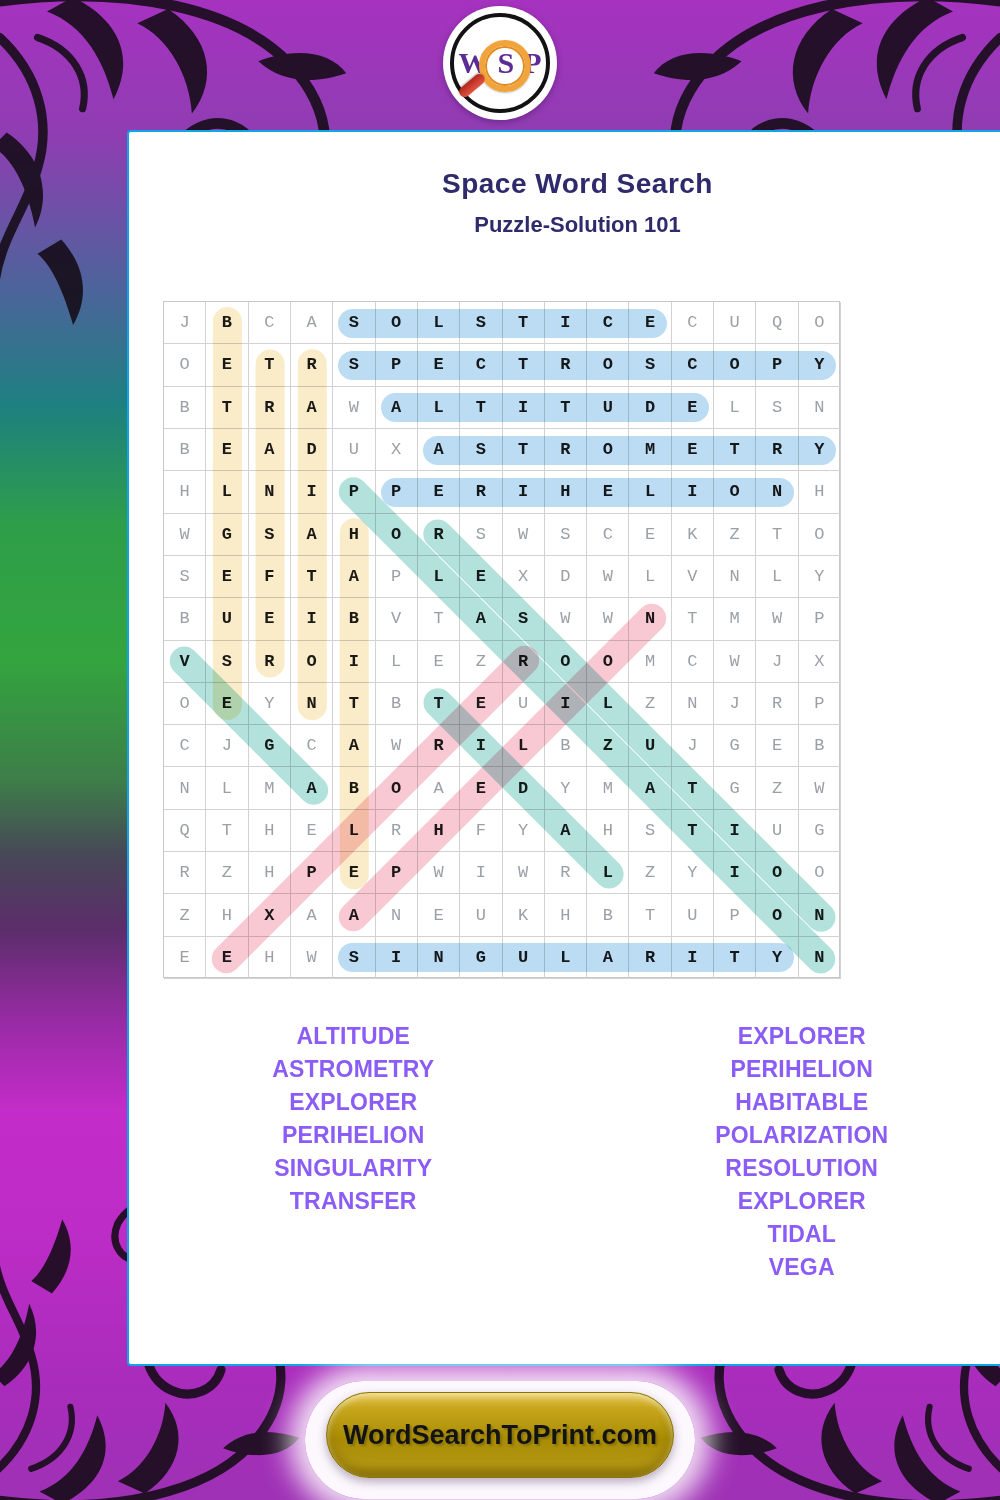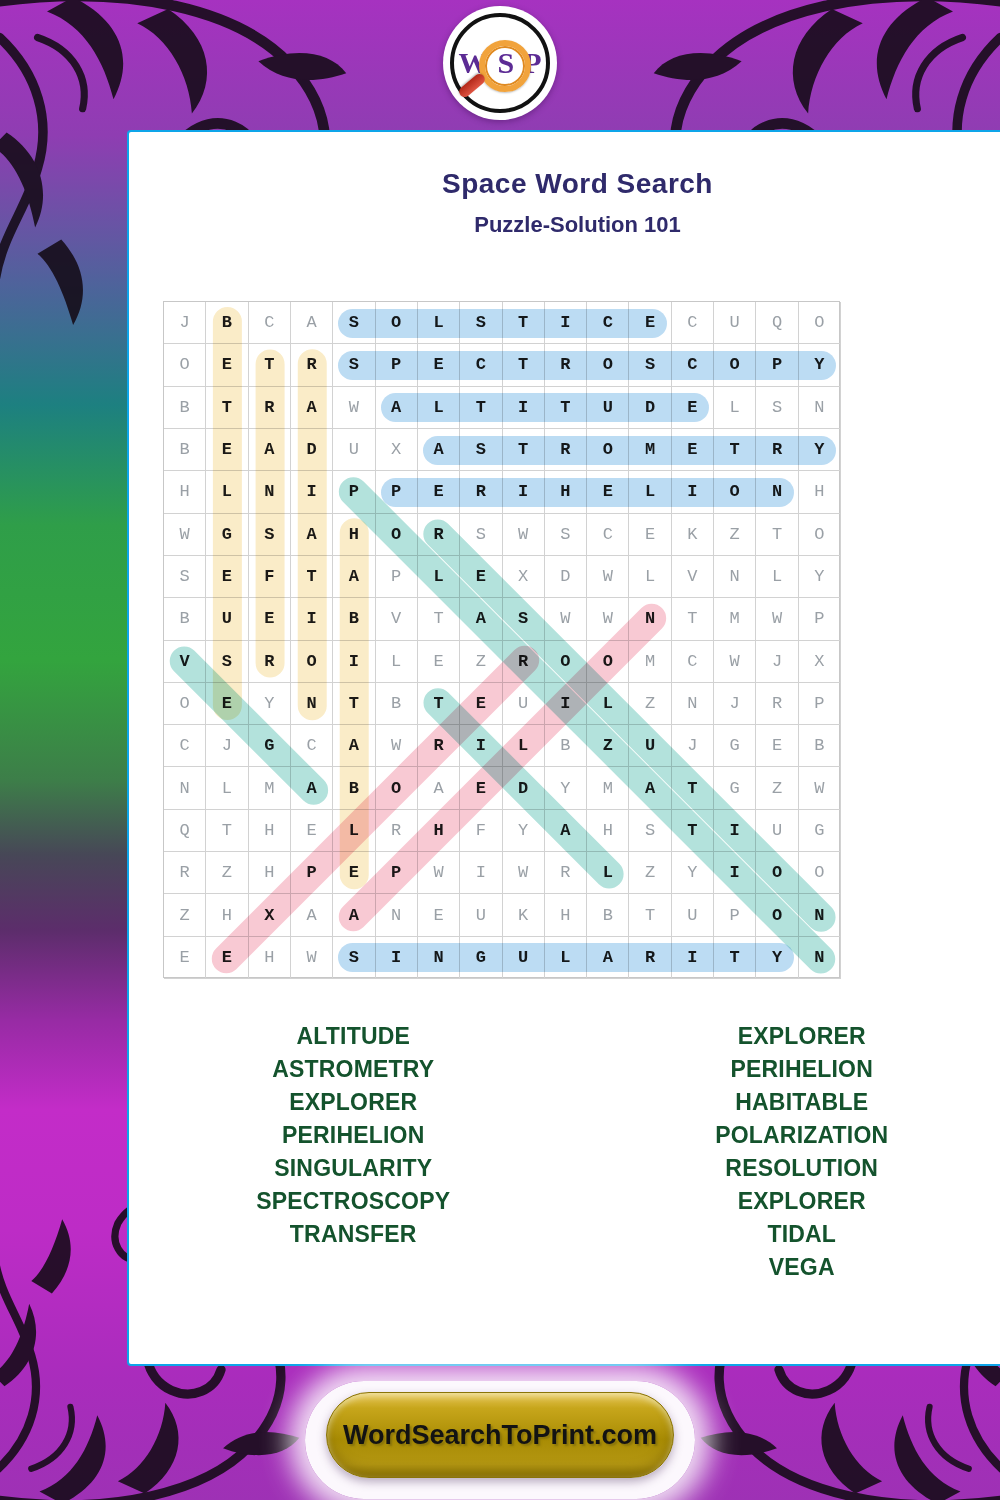--- a/index.html
+++ b/index.html
@@ -44,21 +44,21 @@
   .cell{position:absolute;display:flex;align-items:center;justify-content:center;
         font-family:"Liberation Mono",monospace;font-size:17px;color:#9aa0a6;
         border-right:1px solid #d2d2d2;border-bottom:1px solid #d2d2d2;box-sizing:border-box;}
   .cell.hl{color:#1b1b1b;font-weight:700;}
   .hl-layer{position:absolute;inset:0;pointer-events:none;}
   .capsule{position:absolute;height:29px;border-radius:15px;mix-blend-mode:multiply;opacity:.9;}
 
   
   .words{position:absolute;left:0;top:888px;width:100%;display:flex;}
   .word-col{width:50%;text-align:center;}
-  .word-item{font-size:23px;line-height:33px;font-weight:700;color:#14532d;letter-spacing:.2px;}
+  .word-item{font-size:23px;line-height:33px;font-weight:700;color:#8b5cf6;letter-spacing:.2px;}
 
   
   .glow{position:absolute;left:305px;top:1381px;width:390px;height:118px;border-radius:60px;
         background:rgba(255,255,255,.97);box-shadow:0 0 28px 16px rgba(255,255,255,.85);}
   .site-btn{position:absolute;left:326px;top:1392px;width:348px;height:86px;border-radius:43px;
         background:linear-gradient(180deg,#e8c75a 0%,#c7a61b 18%,#a98c04 55%,#b49712 85%,#9c8208 100%);
         border:1px solid #8a7408;box-sizing:border-box;cursor:pointer;
         box-shadow:inset 0 3px 6px rgba(255,255,230,.55), inset 0 -7px 12px rgba(90,70,0,.35), 0 4px 10px rgba(60,30,80,.35);
         display:flex;align-items:center;justify-content:center;}
   .site-btn span{font-size:27px;font-weight:700;color:#131313;
@@ -393,21 +393,20 @@
       </div>
   </div>
 
   <div class="words">
     <div class="word-col">
         <div class="word-item">ALTITUDE</div>
         <div class="word-item">ASTROMETRY</div>
         <div class="word-item">EXPLORER</div>
         <div class="word-item">PERIHELION</div>
         <div class="word-item">SINGULARITY</div>
-        <div class="word-item">SPECTROSCOPY</div>
         <div class="word-item">TRANSFER</div>
       </div>
     <div class="word-col">
         <div class="word-item">EXPLORER</div>
         <div class="word-item">PERIHELION</div>
         <div class="word-item">HABITABLE</div>
         <div class="word-item">POLARIZATION</div>
         <div class="word-item">RESOLUTION</div>
         <div class="word-item">EXPLORER</div>
         <div class="word-item">TIDAL</div>

